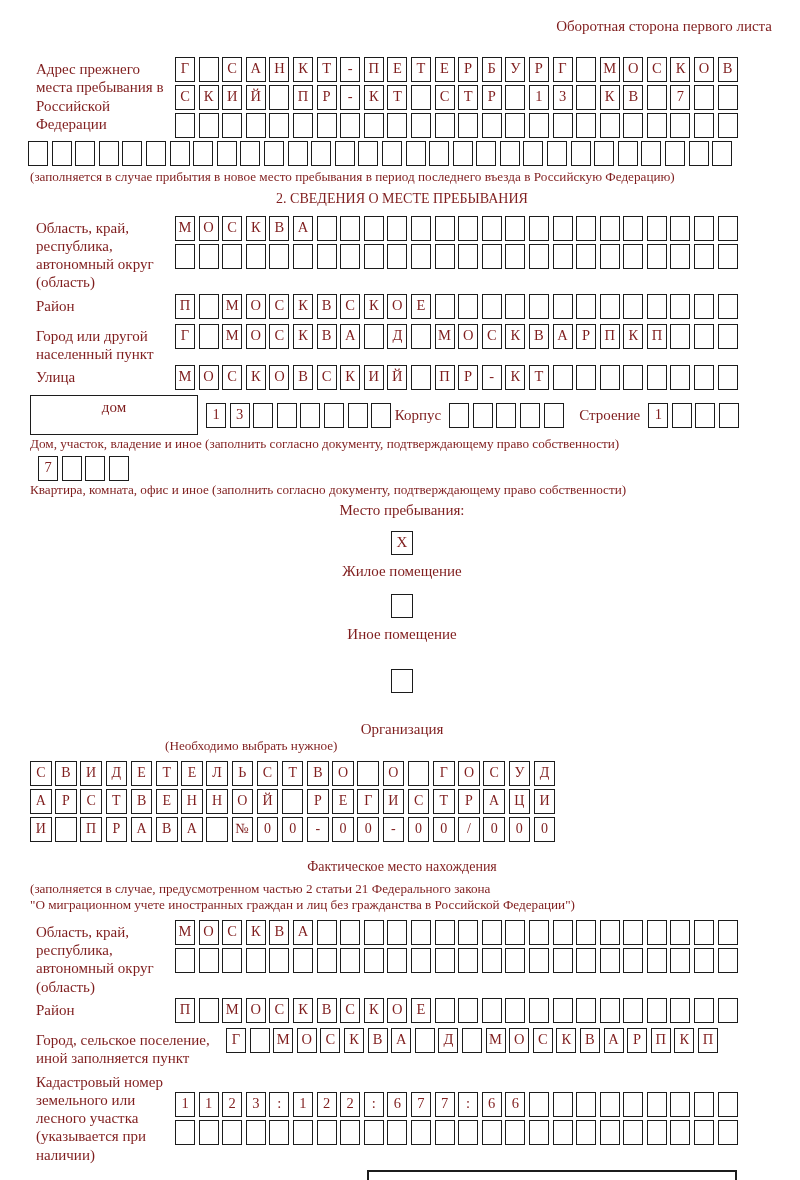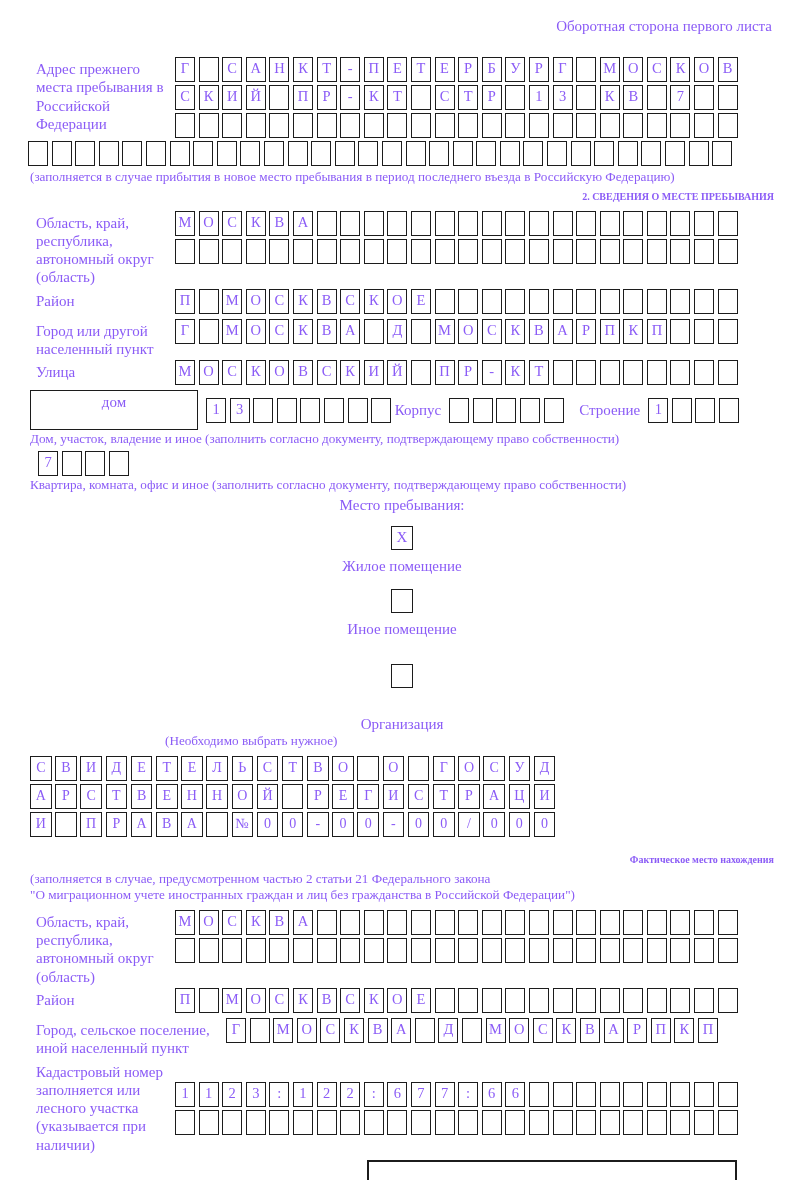--- a/index.html
+++ b/index.html
@@ -1,30 +1,30 @@
 <!DOCTYPE html>
 <html><head>
 <meta charset="utf-8">
 <style>
   html,body{margin:0;padding:0;background:#fff;}
   .page{width:800px;height:1180px;box-sizing:border-box;position:relative;
-        padding:14px 26px 8px 30px;background:#fff;color:#8b5cf6;
+        padding:14px 26px 8px 30px;background:#fff;color:#7f1d1d;
         font-family:"Liberation Serif","DejaVu Serif",serif;overflow:hidden;}
   .header-note{text-align:right;font-size:15px;margin:4px 2px 22px 0;}
   .fblock{display:flex;align-items:flex-start;}
   .flabel{width:145px;flex:0 0 145px;font-size:15px;line-height:1.22;padding-top:3px;padding-left:6px;box-sizing:border-box;}
   .flabel-doc{width:185px;flex:0 0 185px;}
   .flabel-wide{width:196px;flex:0 0 196px;}
   .cellrow{white-space:nowrap;height:25px;margin-bottom:3px;}
   .cell{display:inline-block;box-sizing:border-box;width:20px;height:25px;border:1.7px solid #1c1c1c;
         margin-right:3.6px;text-align:center;font-size:14.5px;line-height:21px;vertical-align:top;}
   .grid-doc .cell{width:21.6px;margin-right:3.6px;font-size:14px;}
   .note{font-size:13.2px;text-align:left;line-height:1.25;}
   .note-left{font-size:13.2px;text-align:left;margin:1px 0 4px 0;}
-  .sec-title{font-size:10px;font-weight:bold;text-align:right;margin:5px 0 9px 0;}
+  .sec-title{font-size:14px;font-weight:normal;text-align:center;margin:5px 0 9px 0;}
   .widebox{display:inline-block;box-sizing:border-box;border:1.7px solid #1c1c1c;height:40px;
            line-height:22px;text-align:center;font-size:15px;vertical-align:top;}
   .inline-row{display:flex;align-items:center;white-space:nowrap;}
   .inline-label{font-size:15px;}
   .chkbox{display:inline-block;box-sizing:border-box;width:22px;height:24px;border:1.7px solid #1c1c1c;
           text-align:center;font-size:15px;line-height:21px;}
   .stamp-box{width:370px;height:175px;border:2px solid #1c1c1c;margin-left:337px;box-sizing:border-box;}
   .stamp-note{width:460px;margin-left:290px;font-size:13.4px;text-align:center;line-height:1.38;margin-top:5px;}
   .mt2{margin-top:2px;} .mt4{margin-top:4px;flex-direction:column;} .mt6{margin-top:6px;}
   .gap8{width:8px;flex:0 0 8px;} .gap12{width:12px;flex:0 0 12px;} .gap14{width:14px;flex:0 0 14px;}
@@ -132,26 +132,26 @@
       <div class="cellrow"><span class="cell"></span><span class="cell"></span><span class="cell"></span><span class="cell"></span><span class="cell"></span><span class="cell"></span><span class="cell"></span><span class="cell"></span><span class="cell"></span><span class="cell"></span><span class="cell"></span><span class="cell"></span><span class="cell"></span><span class="cell"></span><span class="cell"></span><span class="cell"></span><span class="cell"></span><span class="cell"></span><span class="cell"></span><span class="cell"></span><span class="cell"></span><span class="cell"></span><span class="cell"></span><span class="cell"></span></div>
     </div>
   </div>
 
   <div class="fblock mt2">
     <div class="flabel">Район</div>
     <div class="cellrow"><span class="cell">П</span><span class="cell"></span><span class="cell">М</span><span class="cell">О</span><span class="cell">С</span><span class="cell">К</span><span class="cell">В</span><span class="cell">С</span><span class="cell">К</span><span class="cell">О</span><span class="cell">Е</span><span class="cell"></span><span class="cell"></span><span class="cell"></span><span class="cell"></span><span class="cell"></span><span class="cell"></span><span class="cell"></span><span class="cell"></span><span class="cell"></span><span class="cell"></span><span class="cell"></span><span class="cell"></span><span class="cell"></span></div>
   </div>
 
   <div class="fblock mt2">
-    <div class="flabel flabel-wide">Город, сельское поселение, иной населенный пункт</div>
+    <div class="flabel flabel-wide">Город, сельское поселение, иной заполняется пункт</div>
     <div class="cellrow"><span class="cell">Г</span><span class="cell"></span><span class="cell">М</span><span class="cell">О</span><span class="cell">С</span><span class="cell">К</span><span class="cell">В</span><span class="cell">А</span><span class="cell"></span><span class="cell">Д</span><span class="cell"></span><span class="cell">М</span><span class="cell">О</span><span class="cell">С</span><span class="cell">К</span><span class="cell">В</span><span class="cell">А</span><span class="cell">Р</span><span class="cell">П</span><span class="cell">К</span><span class="cell">П</span></div>
   </div>
 
   <div class="fblock mt2">
-    <div class="flabel">Кадастровый номер заполняется или лесного участка (указывается при наличии)</div>
+    <div class="flabel">Кадастровый номер земельного или лесного участка (указывается при наличии)</div>
     <div style="padding-top:22px;">
       <div class="cellrow"><span class="cell">1</span><span class="cell">1</span><span class="cell">2</span><span class="cell">3</span><span class="cell">:</span><span class="cell">1</span><span class="cell">2</span><span class="cell">2</span><span class="cell">:</span><span class="cell">6</span><span class="cell">7</span><span class="cell">7</span><span class="cell">:</span><span class="cell">6</span><span class="cell">6</span><span class="cell"></span><span class="cell"></span><span class="cell"></span><span class="cell"></span><span class="cell"></span><span class="cell"></span><span class="cell"></span><span class="cell"></span><span class="cell"></span></div>
       <div class="cellrow"><span class="cell"></span><span class="cell"></span><span class="cell"></span><span class="cell"></span><span class="cell"></span><span class="cell"></span><span class="cell"></span><span class="cell"></span><span class="cell"></span><span class="cell"></span><span class="cell"></span><span class="cell"></span><span class="cell"></span><span class="cell"></span><span class="cell"></span><span class="cell"></span><span class="cell"></span><span class="cell"></span><span class="cell"></span><span class="cell"></span><span class="cell"></span><span class="cell"></span><span class="cell"></span><span class="cell"></span></div>
     </div>
   </div>
 
   <div class="stamp-box" style="margin-top:6px;"></div>
   <div class="stamp-note">
       <div>Отметка о миграционном выполнения принимающей</div>
       <div>стороной и иностранным гражданином или лицом без</div>

